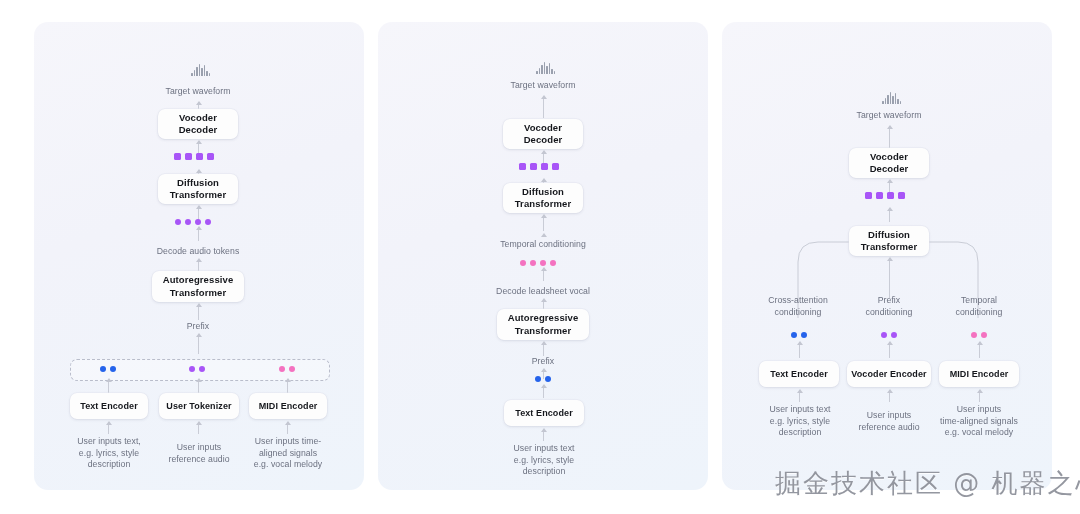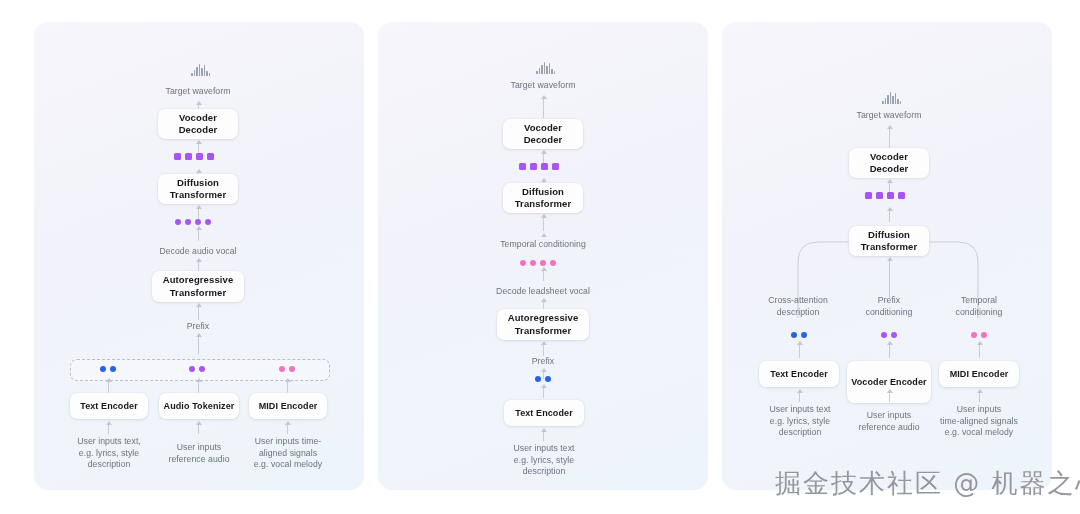--- a/index.html
+++ b/index.html
@@ -96,21 +96,21 @@
     <div class="arrow" style="left:164px;top:184px;height:18px;"></div>
 
     <div class="dots" style="left:141px;top:197px;">
       <span class="dot" style="background:#a855f7"></span>
       <span class="dot" style="background:#a855f7"></span>
       <span class="dot" style="background:#a855f7"></span>
       <span class="dot" style="background:#a855f7"></span>
     </div>
     <div class="arrow" style="left:164px;top:205px;height:14px;"></div>
 
-    <div class="caption" style="left:104px;top:224px;width:120px;">Decode audio vocal</div>
+    <div class="caption" style="left:104px;top:224px;width:120px;">Decode audio tokens</div>
     <div class="arrow" style="left:164px;top:237px;height:14px;"></div>
 
     <div class="node" style="left:118px;top:249px;width:92px;height:31px;white-space:pre-line;">Autoregressive
 Transformer</div>
     <div class="arrow" style="left:164px;top:282px;height:16px;"></div>
 
     <div class="caption" style="left:124px;top:299px;width:80px;">Prefix</div>
     <div class="arrow" style="left:164px;top:312px;height:20px;"></div>
 
     <div class="dashbox" style="left:36px;top:337px;width:258px;height:20px;"></div>
@@ -125,21 +125,21 @@
     <div class="dots" style="left:245px;top:344px;">
       <span class="dot" style="background:#f472c0"></span>
       <span class="dot" style="background:#f472c0"></span>
     </div>
 
     <div class="arrow" style="left:74px;top:357px;height:14px;"></div>
     <div class="arrow" style="left:164px;top:357px;height:14px;"></div>
     <div class="arrow" style="left:253px;top:357px;height:14px;"></div>
 
     <div class="node small" style="left:36px;top:371px;width:78px;height:26px;">Text Encoder</div>
-    <div class="node small" style="left:125px;top:371px;width:80px;height:26px;">Audio Tokenizer</div>
+    <div class="node small" style="left:125px;top:371px;width:80px;height:26px;">User Tokenizer</div>
     <div class="node small" style="left:215px;top:371px;width:78px;height:26px;">MIDI Encoder</div>
 
     <div class="arrow" style="left:74px;top:400px;height:12px;"></div>
     <div class="arrow" style="left:164px;top:400px;height:12px;"></div>
     <div class="arrow" style="left:253px;top:400px;height:12px;"></div>
 
     <div class="caption" style="left:30px;top:414px;width:90px;">User inputs text,
 e.g. lyrics, style
 description</div>
     <div class="caption" style="left:122px;top:420px;width:86px;">User inputs
@@ -250,21 +250,21 @@
       <span class="sq" style="background:#a855f7"></span>
       <span class="sq" style="background:#a855f7"></span>
     </div>
     <div class="arrow" style="left:167px;top:186px;height:14px;"></div>
 
     <div class="node" style="left:127px;top:204px;width:80px;height:30px;white-space:pre-line;">Diffusion
 Transformer</div>
     <div class="arrow" style="left:167px;top:236px;height:40px;"></div>
 
     <div class="caption" style="left:31px;top:273px;width:90px;">Cross-attention
-description</div>
+conditioning</div>
     <div class="caption" style="left:127px;top:273px;width:80px;">Prefix
 conditioning</div>
     <div class="caption" style="left:212px;top:273px;width:90px;">Temporal
 conditioning</div>
 
     <div class="dots" style="left:69px;top:310px;">
       <span class="dot" style="background:#2563eb"></span>
       <span class="dot" style="background:#2563eb"></span>
     </div>
     <div class="dots" style="left:159px;top:310px;">
@@ -274,21 +274,21 @@
     <div class="dots" style="left:249px;top:310px;">
       <span class="dot" style="background:#f472c0"></span>
       <span class="dot" style="background:#f472c0"></span>
     </div>
 
     <div class="arrow" style="left:77px;top:320px;height:16px;"></div>
     <div class="arrow" style="left:167px;top:320px;height:16px;"></div>
     <div class="arrow" style="left:257px;top:320px;height:16px;"></div>
 
     <div class="node small" style="left:37px;top:339px;width:80px;height:26px;">Text Encoder</div>
-    <div class="node small" style="left:125px;top:339px;width:84px;height:42px;">Vocoder Encoder</div>
+    <div class="node small" style="left:125px;top:339px;width:84px;height:26px;">Vocoder Encoder</div>
     <div class="node small" style="left:217px;top:339px;width:80px;height:26px;">MIDI Encoder</div>
 
     <div class="arrow" style="left:77px;top:368px;height:12px;"></div>
     <div class="arrow" style="left:167px;top:368px;height:12px;"></div>
     <div class="arrow" style="left:257px;top:368px;height:12px;"></div>
 
     <div class="caption" style="left:32px;top:382px;width:92px;">User inputs text
 e.g. lyrics, style
 description</div>
     <div class="caption" style="left:124px;top:388px;width:86px;">User inputs

